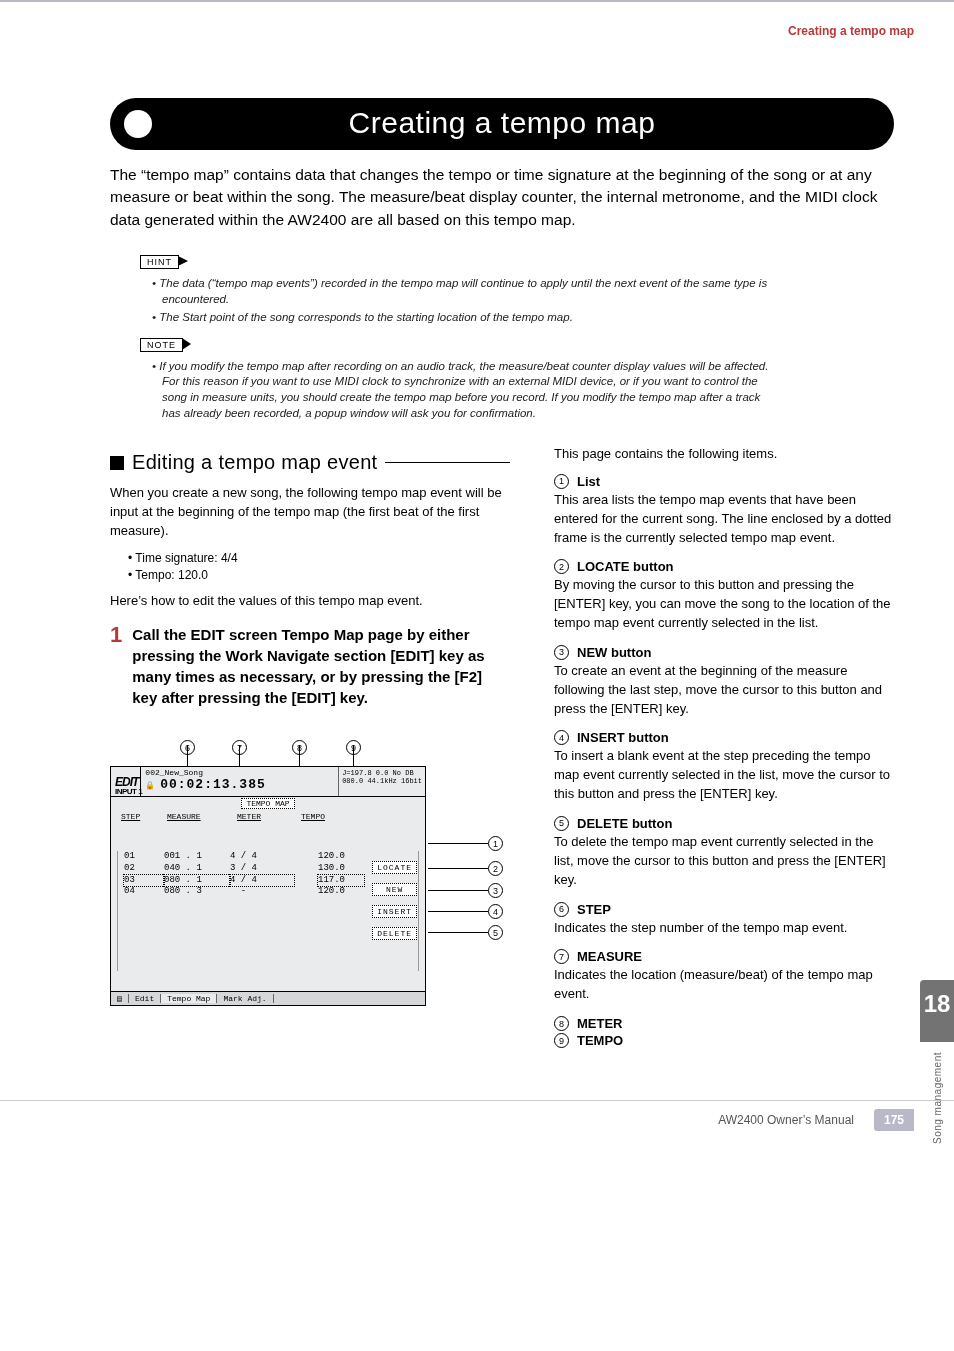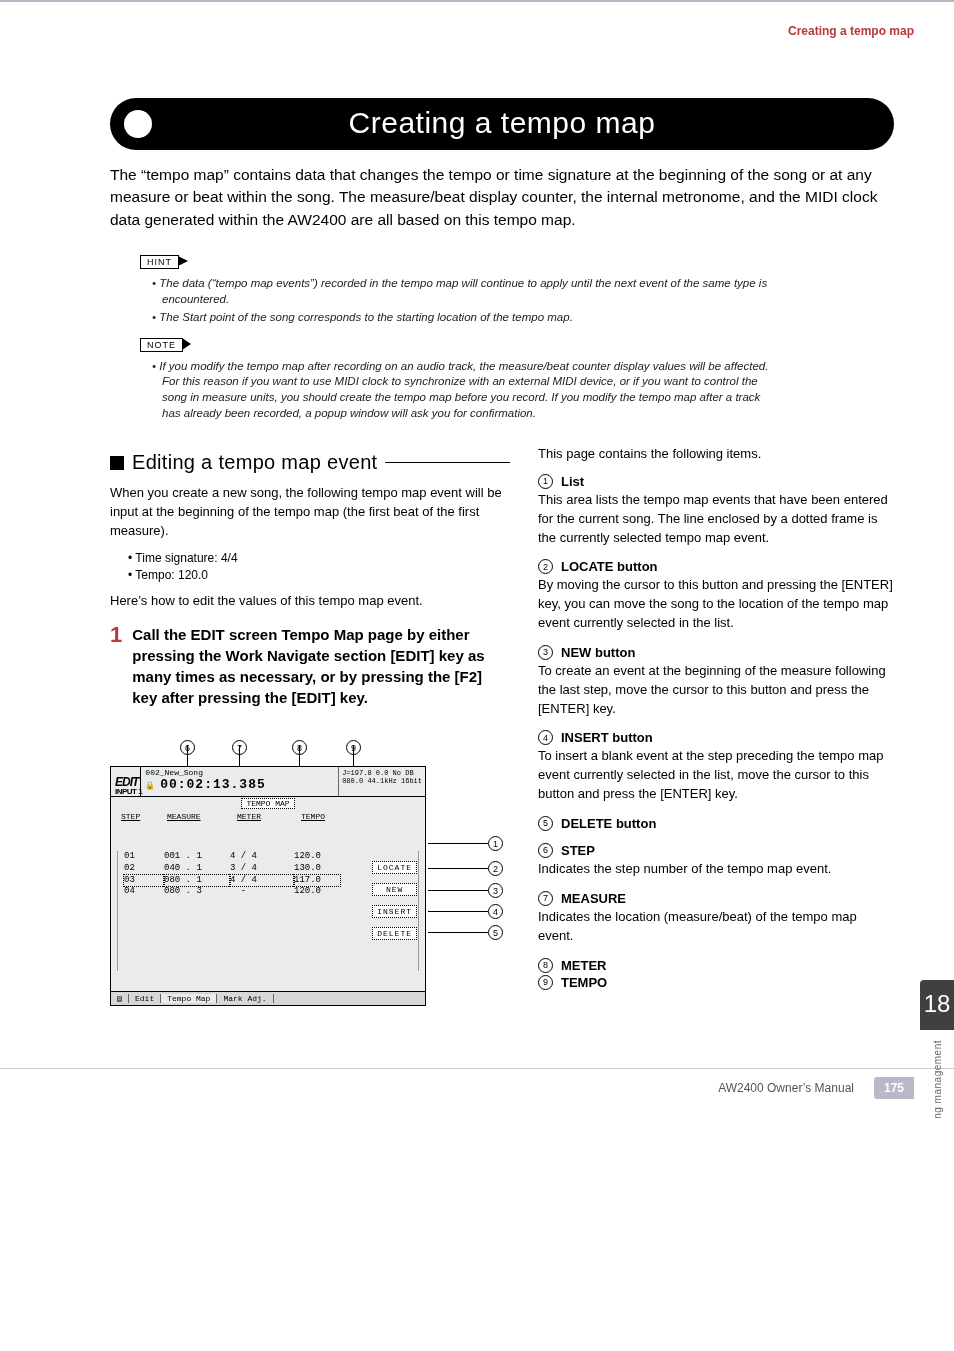--- a/index.html
+++ b/index.html
@@ -59,21 +59,21 @@
     border-left:10px solid #000;
     border-top:5px solid transparent;
     border-bottom:5px solid transparent;
   }
   .callout ul { list-style: none; padding-left: 12px; }
   .callout li {
     font-style: italic; font-size: 11.5px; line-height:1.35;
     color:#222; padding-left: 10px; text-indent:-10px; margin:3px 0;
   }
   .callout li::before { content:"• "; }
-  .two-col { display:flex; gap:28px; margin-top: 24px; }
+  .two-col { display:flex; gap:44px; margin-top: 24px; }
   .col { flex:1 1 50%; }
   .subhead {
     display:flex; align-items:center; gap:8px; margin: 6px 0 10px 0;
   }
   .subhead .sq { width:14px; height:14px; background:#000; flex:0 0 auto;}
   .subhead h2 {
     font-family: Impact, "Arial Black", sans-serif;
     font-weight: normal; font-size:20px; letter-spacing:0.3px;
     white-space: nowrap;
   }
@@ -123,21 +123,21 @@
   .lcd .headers .h-tempo{ width:50px;}
   .lcd .data-area{
     margin: 28px 6px 4px 6px; height:120px; position:relative;
     border-left:1px solid #999; border-right:1px solid #999;
   }
   .lcd .data-row{ display:flex; font-size:9px; padding:0 0 0 6px; line-height:1.3;}
   .lcd .data-row span{ white-space:pre;}
   .lcd .c-step{width:40px;}
   .lcd .c-meas{width:66px;}
   .lcd .c-meter{width:64px;}
-  .lcd .c-tempo{width:46px;}
+  .lcd .c-tempo{width:46px;margin-left:24px;}
   .lcd .data-row.sel .c-step, .lcd .data-row.sel .c-meas,
   .lcd .data-row.sel .c-meter, .lcd .data-row.sel .c-tempo{
     outline:1px dotted #000;
   }
   .lcd .btns{ position:absolute; right:8px; top:94px; display:flex; flex-direction:column; gap:9px;}
   .lcd .btns div{ border:1px dotted #000; font-size:8px; padding:1px 4px; text-align:center; background:#fff; letter-spacing:1px;}
   .lcd .bottom-tabs{
     position:absolute; left:0; bottom:0; right:0; height:14px;
     border-top:1px solid #000; display:flex; font-size:8px; align-items:center;
     background:#d5d7d9;
@@ -158,22 +158,22 @@
   .screenshot .lead.v{ width:1px; height:auto;}
   .item { margin: 0 0 12px 0;}
   .item-head{ display:flex; gap:8px; align-items:center; margin-bottom:2px;}
   .item-title{ font-weight:bold; font-size:13px;}
   .item-desc{ font-size:13px; line-height:1.45;}
   .side-tab{
     position:absolute; right:0; top:980px;
     width:34px; text-align:center;
   }
   .side-tab .chnum{
-    background:#404040; color:#fff; font-size:24px; font-weight:400;
-    padding:10px 0 12px 0; border-radius:4px 0 0 0;
+    background:#737373; color:#fff; font-size:24px; font-weight:700;
+    padding:10px 0 24px 0; border-radius:4px 0 0 0;
   }
   .side-tab .chlabel{
     writing-mode: vertical-rl; transform: rotate(180deg);
     font-size:10px; color:#666; margin: 10px auto 0 auto;
     letter-spacing:0.5px;
   }
   .footer{
     border-top:1px solid #ccc;
     display:flex; justify-content:flex-end; align-items:center;
     gap:20px; padding: 8px 40px 20px 0; font-size:12px; color:#555;
@@ -353,20 +353,21 @@
               <span class="callout-num">4</span>
               <span class="item-title">INSERT button</span>
             </div>
             <p class="item-desc">To insert a blank event at the step preceding the tempo map event currently selected in the list, move the cursor to this button and press the [ENTER] key.</p>
           </div>
           <div class="item">
             <div class="item-head">
               <span class="callout-num">5</span>
               <span class="item-title">DELETE button</span>
             </div>
+            <p class="item-desc">To delete the tempo map event currently selected in the list, move the cursor to this button and press the [ENTER] key.</p>
           </div>
           <div class="item">
             <div class="item-head">
               <span class="callout-num">6</span>
               <span class="item-title">STEP</span>
             </div>
             <p class="item-desc">Indicates the step number of the tempo map event.</p>
           </div>
           <div class="item">
             <div class="item-head">

